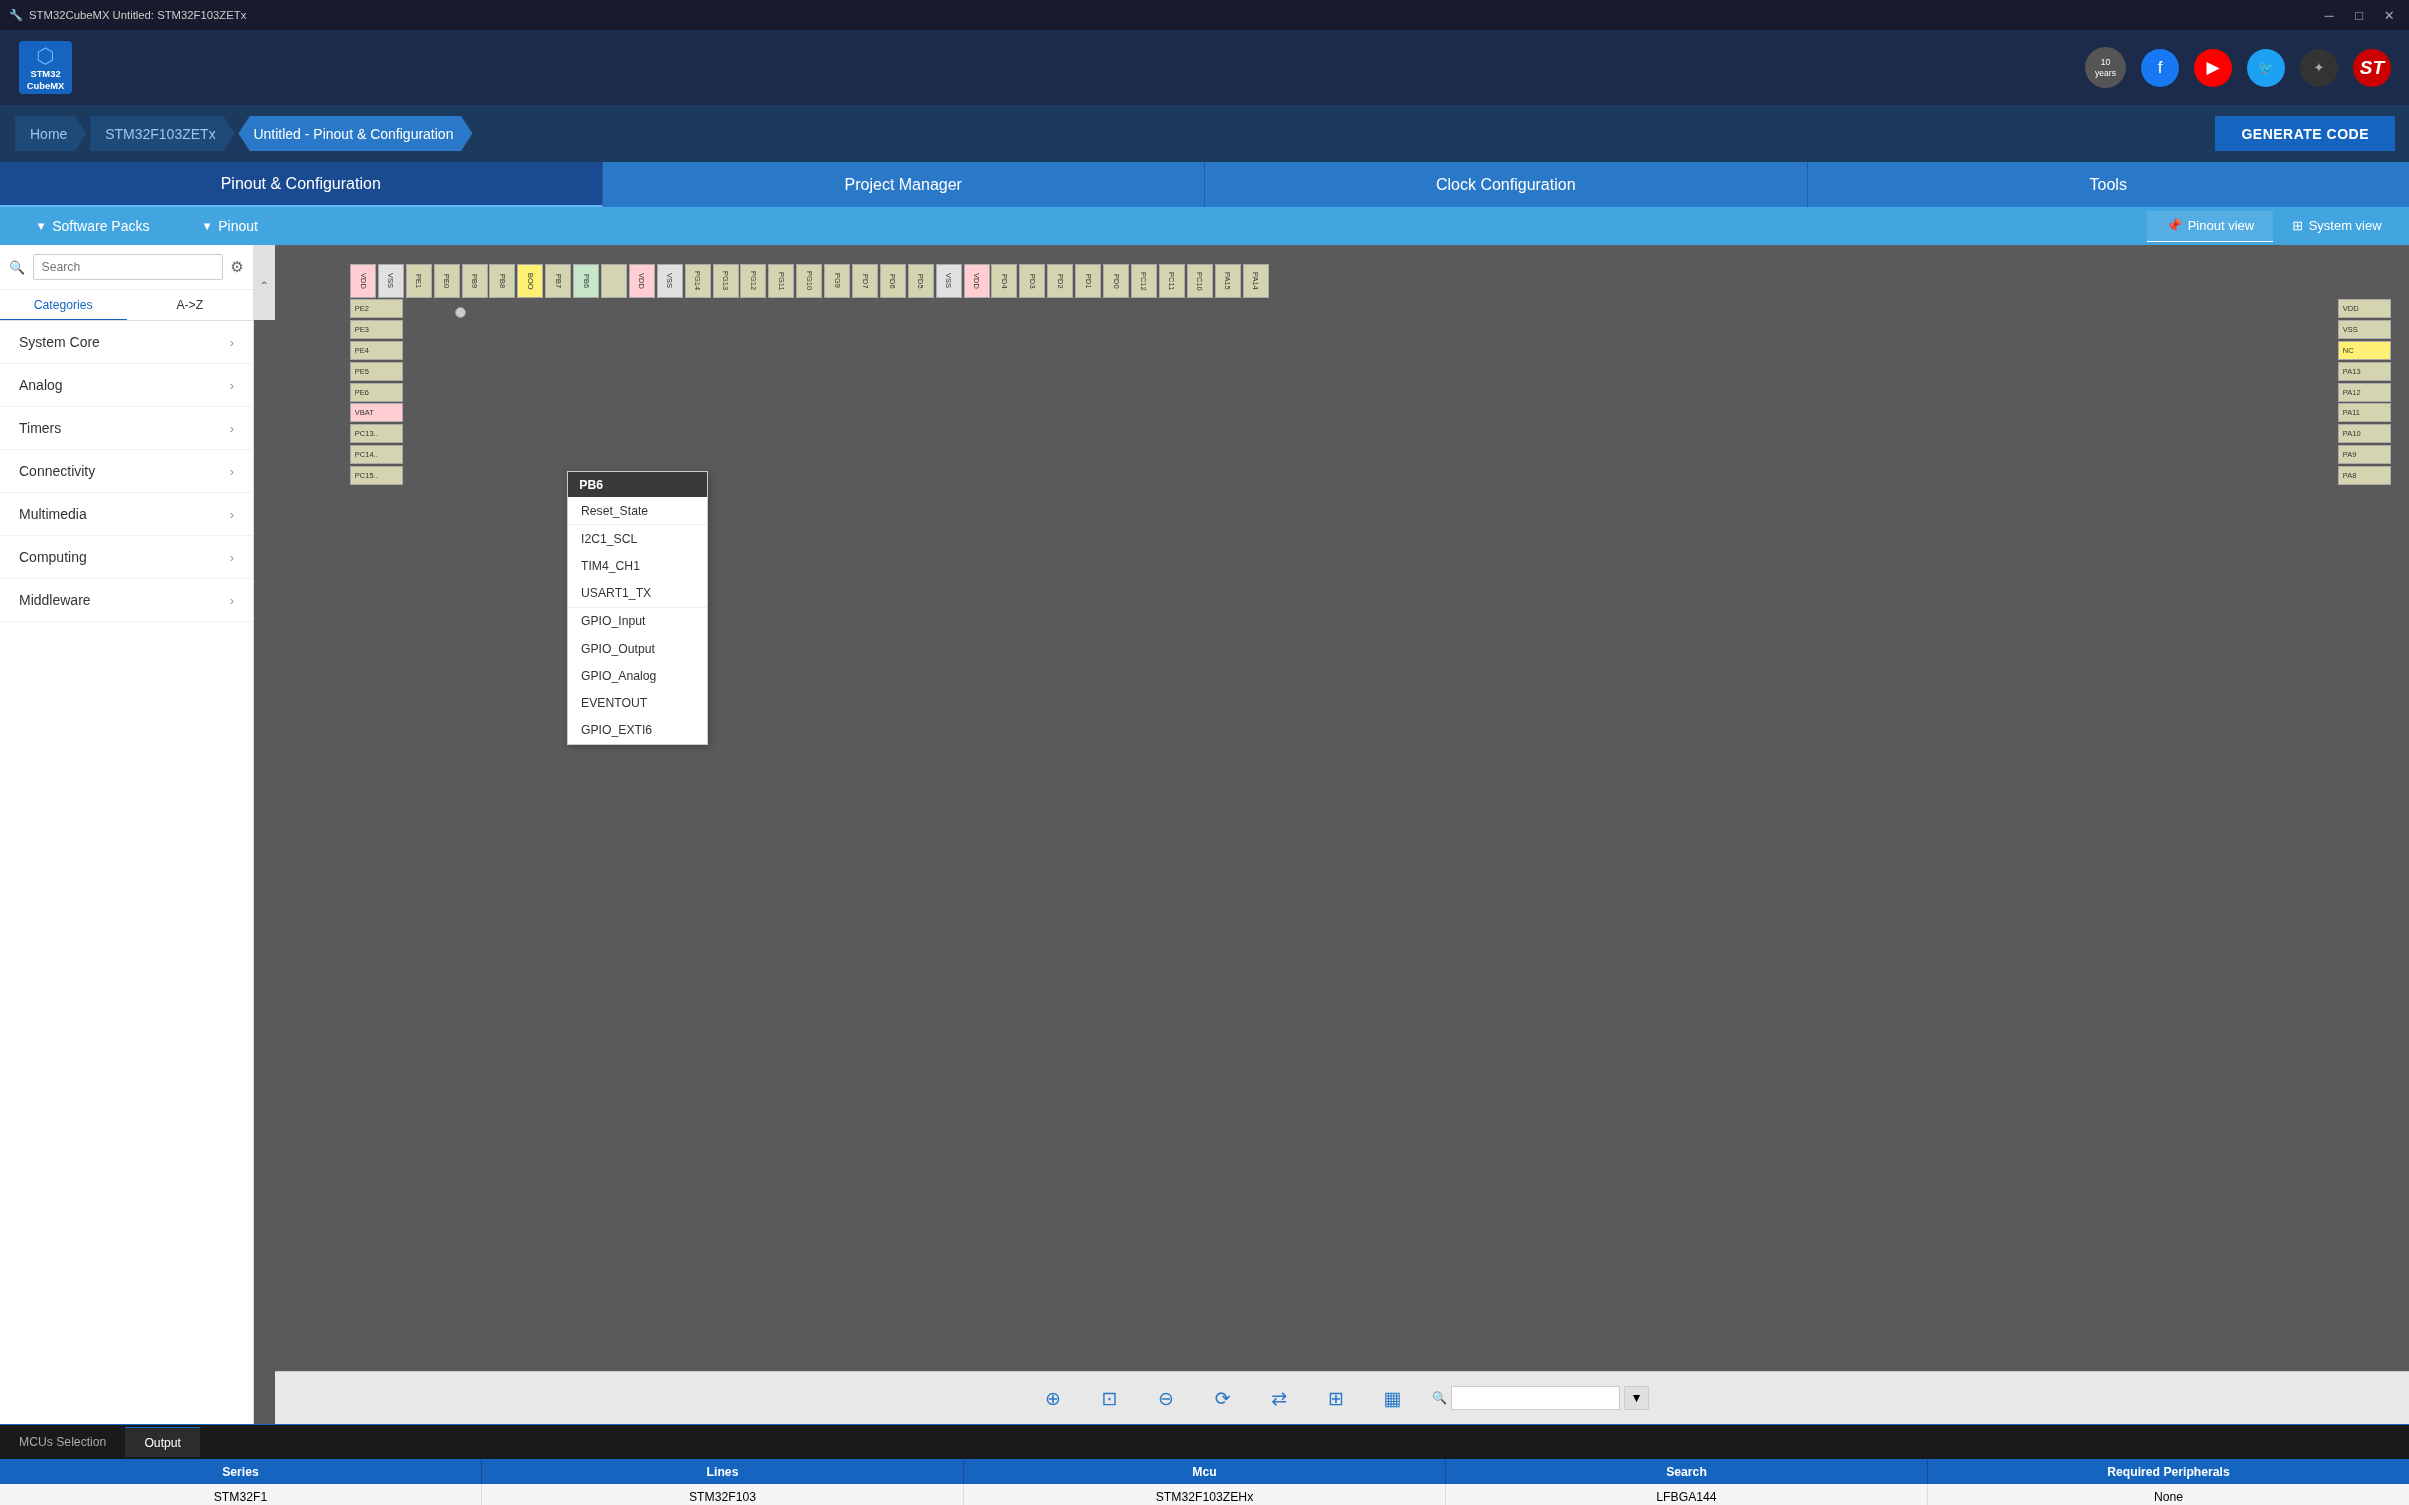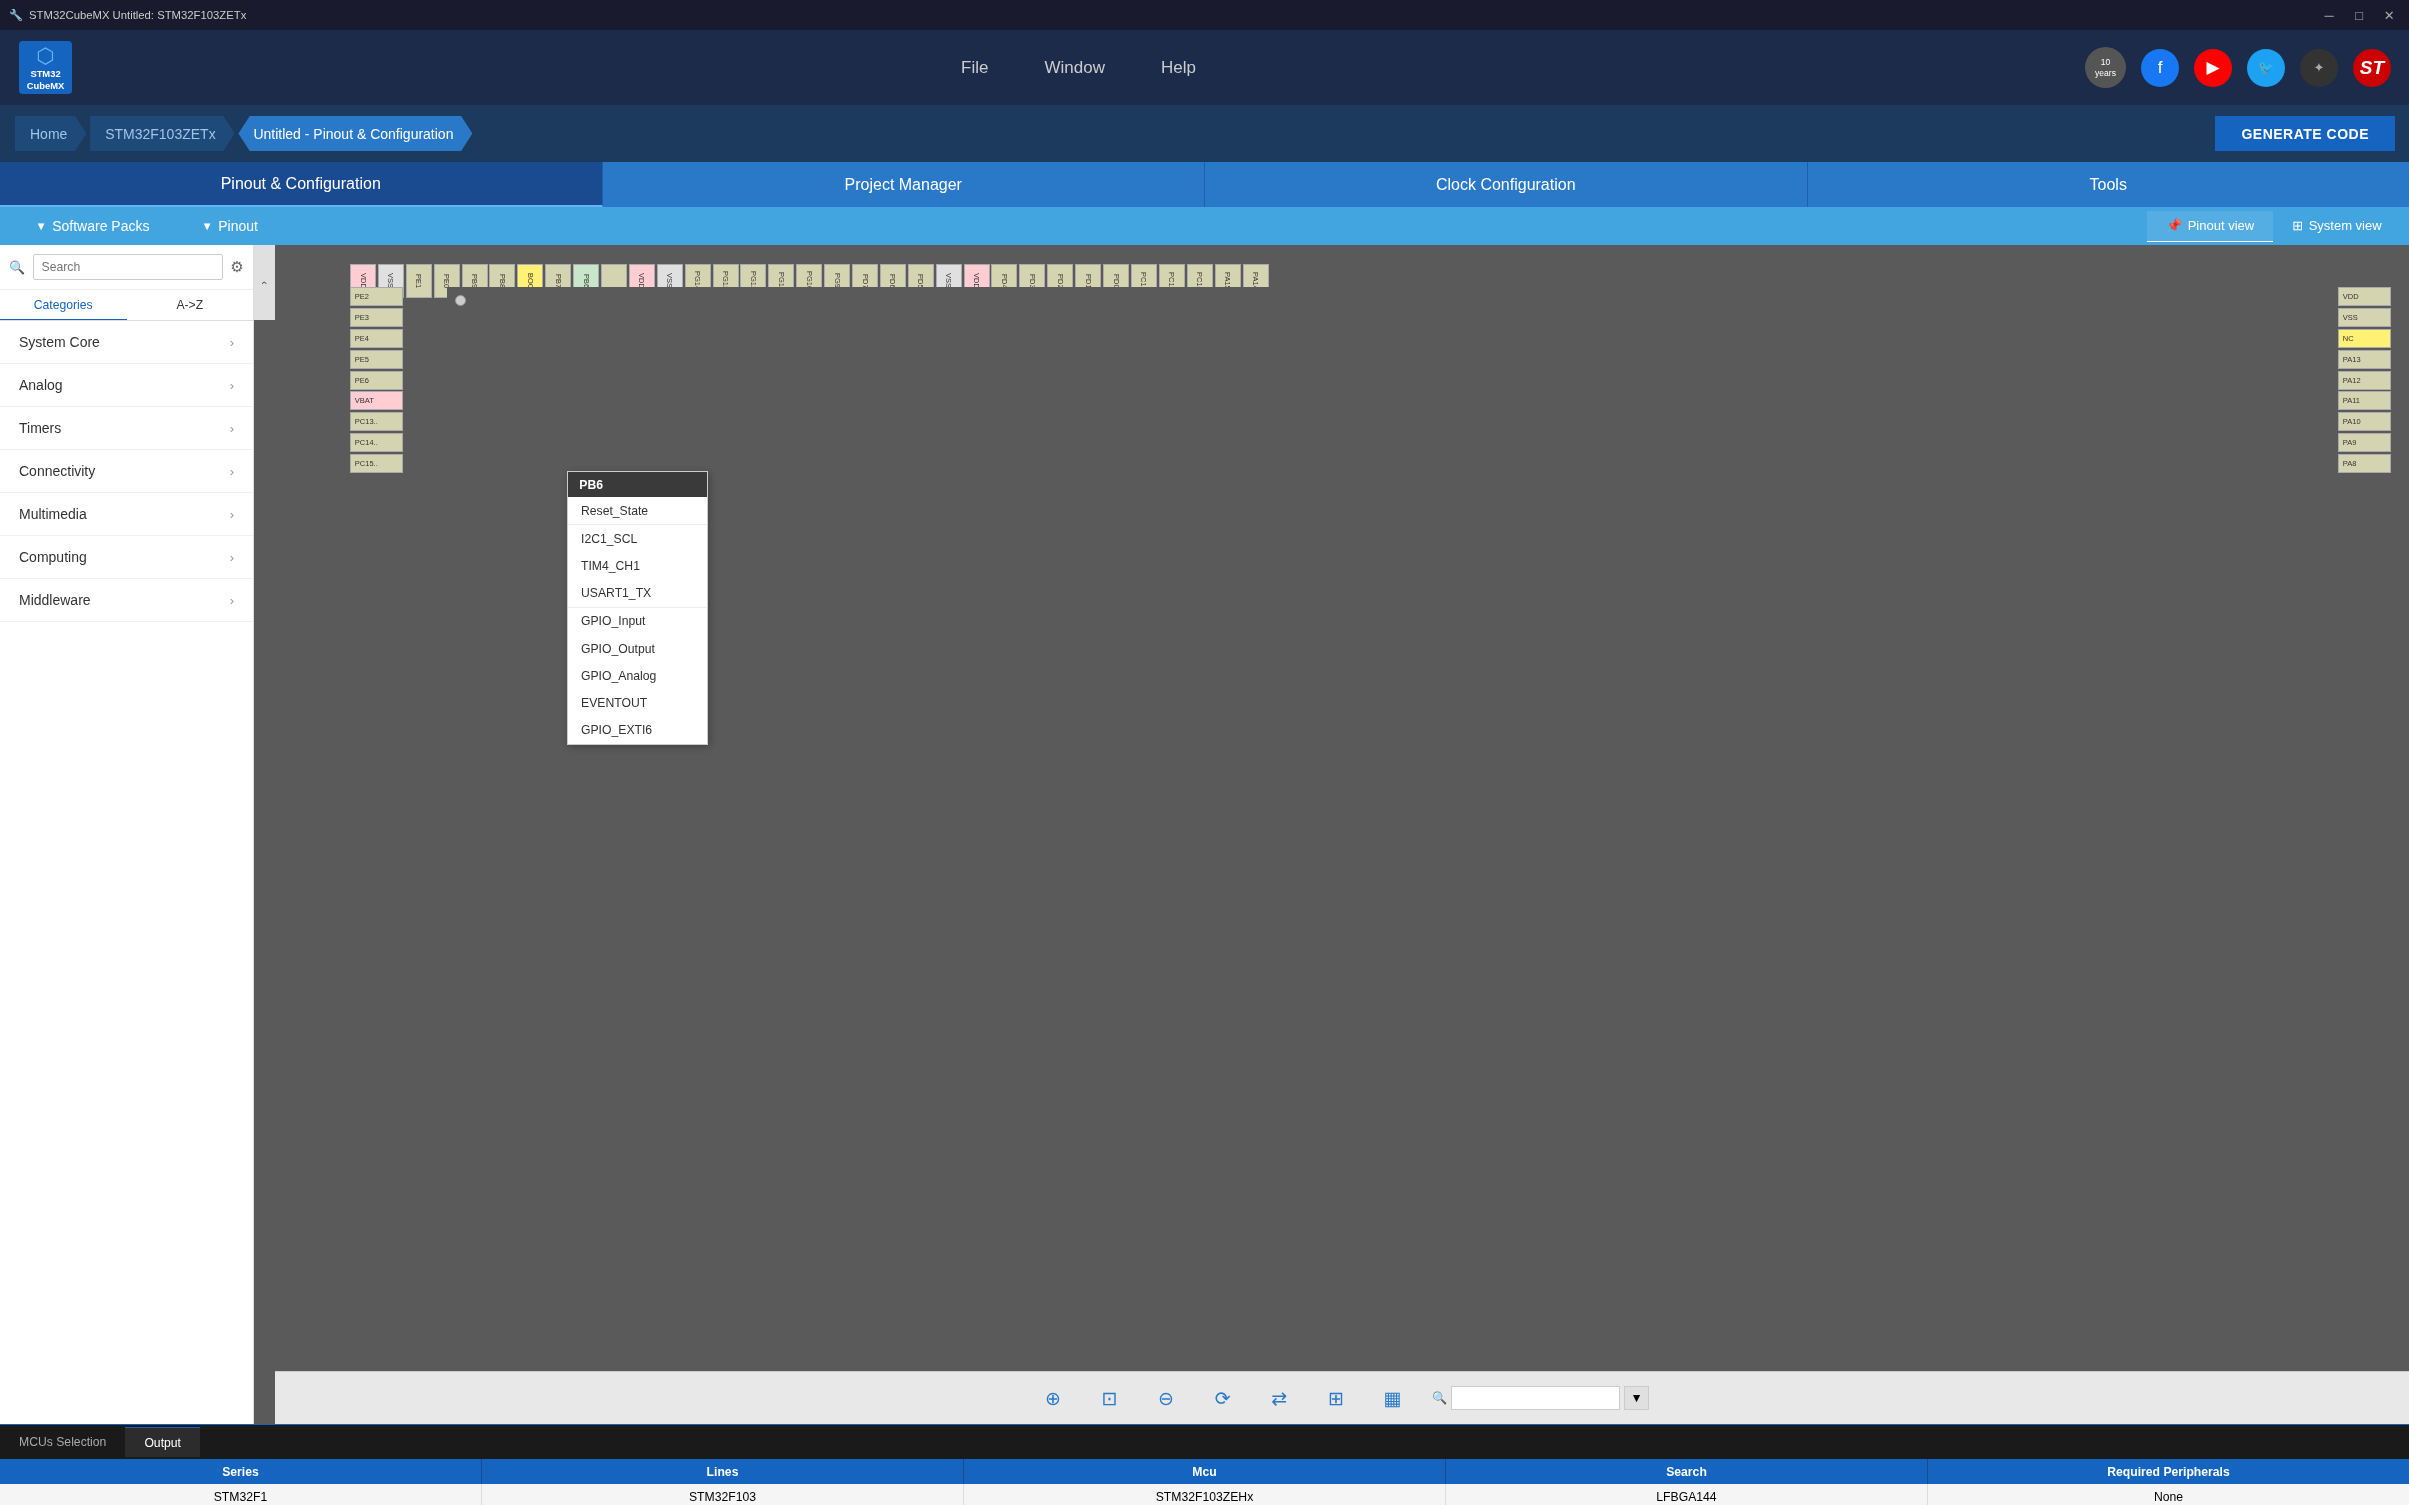--- a/index.html
+++ b/index.html
@@ -406,25 +406,20 @@
     <div class="win-btn">✕</div>
   </div>
 </div>
 
 <div id="topbar">
   <div id="logo-area">
     <div id="logo-box">
       <span id="logo-cube">⬡</span>
       <span id="logo-text">STM32<br>CubeMX</span>
     </div>
-  </div>
-  <div class="top-menu">
-    <span class="top-menu-item">File</span>
-    <span class="top-menu-item">Window</span>
-    <span class="top-menu-item">Help</span>
   </div>
   <div class="top-icons">
     <div class="top-icon badge" style="font-size:8.5px; background:#555; width:41px; height:41px; border-radius:50%; color:white; display:flex; align-items:center; justify-content:center; text-align:center; line-height:1.2;">10<br>years</div>
     <div class="top-icon fb">f</div>
     <div class="top-icon yt">▶</div>
     <div class="top-icon tw" style="font-size:13px;">🐦</div>
     <div class="top-icon net" style="font-size:13px;">✦</div>
     <div class="top-icon st" style="background:#cc0000; color:white; font-weight:bold; font-size:19px; font-style:italic;">ST</div>
   </div>
 </div>
@@ -547,21 +542,21 @@
       <div class="pin-box">PD2</div>
       <div class="pin-box">PD1</div>
       <div class="pin-box">PD0</div>
       <div class="pin-box">PC12</div>
       <div class="pin-box">PC11</div>
       <div class="pin-box">PC10</div>
       <div class="pin-box">PA15</div>
       <div class="pin-box">PA14</div>
     </div>
 
-    <div style="position:absolute; top: 42px; left: 75px; right: 19px; display:flex;gap:44px;">
+    <div style="position:absolute; top: 54px; left: 75px; right: 19px; display:flex;gap:44px;">
 
       <div style="display:flex; flex-direction:column; gap:1.9px;">
         <div class="pin-side-box">PE2</div>
         <div class="pin-side-box">PE3</div>
         <div class="pin-side-box">PE4</div>
         <div class="pin-side-box">PE5</div>
         <div class="pin-side-box">PE6</div>
         <div class="pin-side-box vbat">VBAT</div>
         <div class="pin-side-box">PC13..</div>
         <div class="pin-side-box">PC14..</div>

